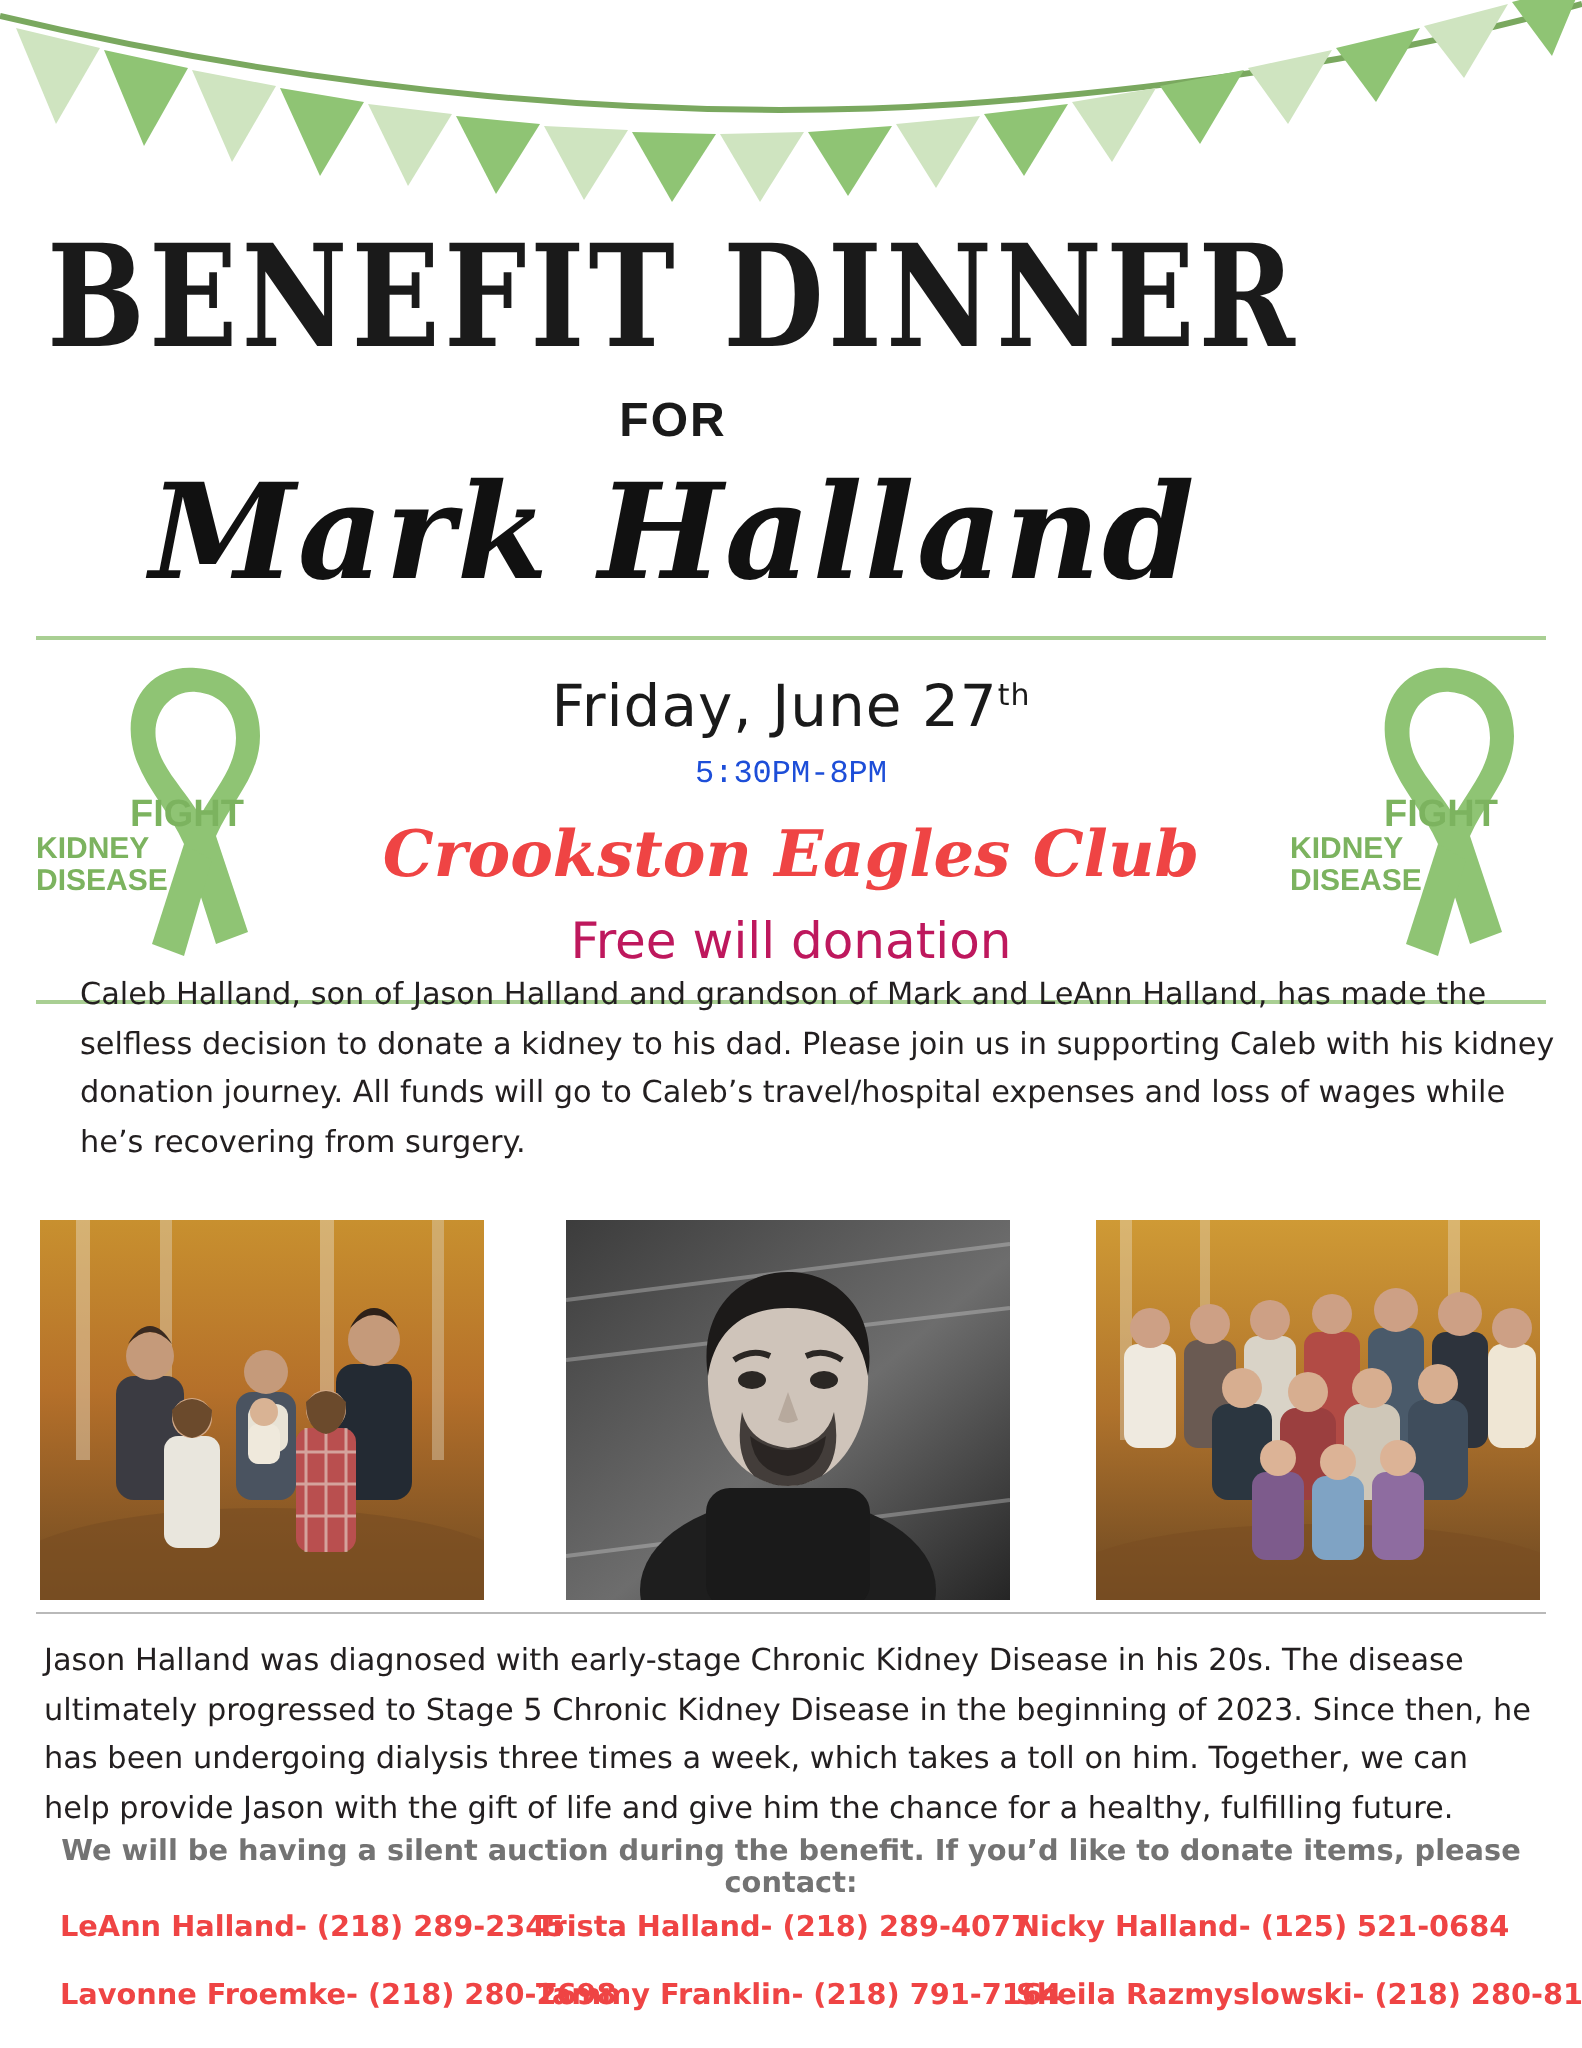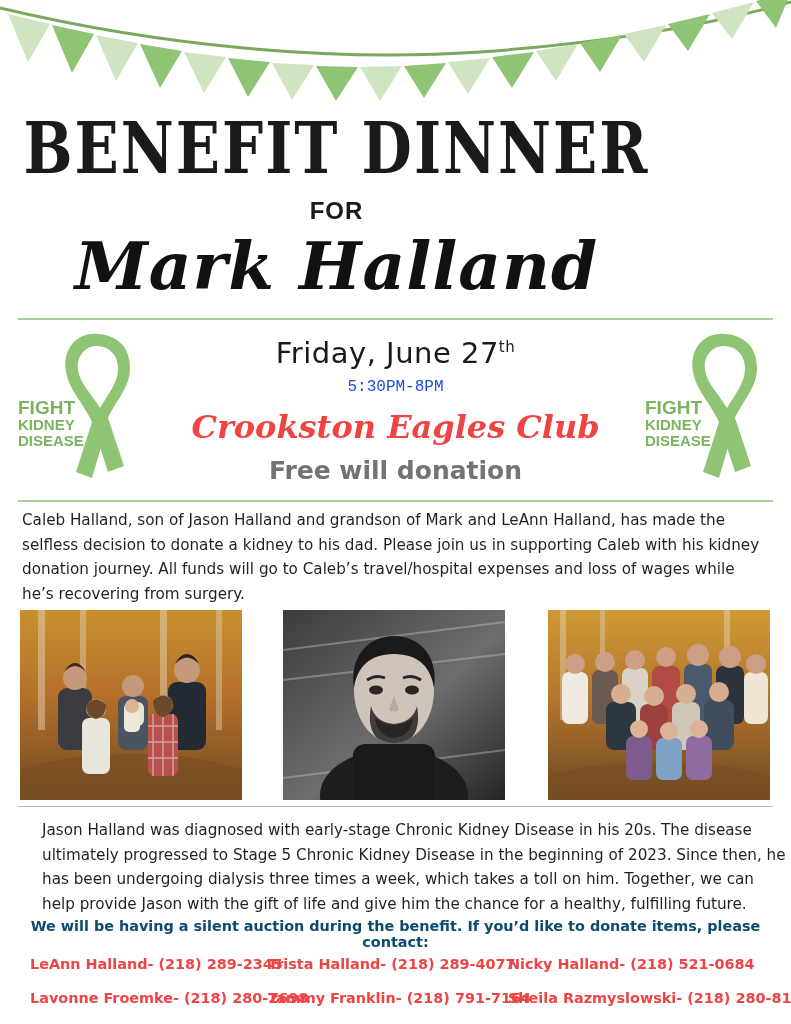--- a/index.html
+++ b/index.html
@@ -107,23 +107,22 @@
     font-family: "DejaVu Serif", serif;
     font-style: italic;
     font-weight: 700;
     font-size: 32px;
     color: #ef4444;
     margin-top: 12px;
   }
   .event-cost {
     font-family: "DejaVu Sans", sans-serif;
     font-size: 25px;
-    color: #737373;
+    color: #be185d;
     margin-top: 10px;
-    font-weight: bold;
   }
 
   
   .ribbon-wrap {
     position: absolute;
     top: 326px;
     width: 140px;
     height: 165px;
   }
   .ribbon-wrap.left { left: 12px; }
@@ -133,34 +132,34 @@
     top: 72px;
     font-family: "Liberation Sans", sans-serif;
     font-weight: 700;
     font-size: 15px;
     line-height: 1.02;
     color: #7cb35f;
     letter-spacing: 0px;
   }
   .ribbon-wrap.left .ribbon-text { left: 6px; text-align: left; }
   .ribbon-wrap.right .ribbon-text { left: 6px; text-align: left; }
-  .ribbon-text .big { font-size: 19px; display: block; }
+  .ribbon-text .big { font-size: 19px; display: block; margin-left: 47px; }
 
   
   .para {
     position: absolute;
     left: 22px;
     width: 748px;
     font-family: "DejaVu Sans", sans-serif;
     font-size: 15.2px;
     line-height: 1.62;
     color: #231f20;
   }
-  .para-1 { top: 508px; }
-  .para-2 { top: 818px; margin-left: 20px; }
+  .para-1 { top: 485px; margin-left: 18px; }
+  .para-2 { top: 818px; }
 
   
   .photos {
     position: absolute;
     top: 610px;
     left: 0;
     width: 791px;
     height: 190px;
   }
   .photo {
@@ -176,21 +175,21 @@
     position: absolute;
     top: 918px;
     left: 0;
     width: 791px;
     text-align: center;
     font-family: "DejaVu Sans", sans-serif;
   }
   .contact-head {
     font-size: 14.4px;
     font-weight: 700;
-    color: #0c4a6e;
+    color: #737373;
   }
   .contact-grid {
     margin-top: 6px;
     display: grid;
     grid-template-columns: 268px 240px 283px;
     justify-content: center;
     row-gap: 18px;
     font-size: 14.4px;
     font-weight: 700;
     color: #ef4444;
@@ -411,21 +410,21 @@
 
 <div class="rule thin body-bottom"></div>
 
 <div class="para para-2">Jason Halland was diagnosed with early-stage Chronic Kidney Disease in his 20s. The disease ultimately progressed to Stage 5 Chronic Kidney Disease in the beginning of 2023. Since then, he has been undergoing dialysis three times a week, which takes a toll on him. Together, we can help provide Jason with the gift of life and give him the chance for a healthy, fulfilling future.</div>
 
 <div class="contact-block">
   <div class="contact-head">We will be having a silent auction during the benefit. If you’d like to donate items, please contact:</div>
   <div class="contact-grid">
     <div class="contact-cell c1">LeAnn Halland- (218) 289-2345</div>
     <div class="contact-cell c2">Trista Halland- (218) 289-4077</div>
-    <div class="contact-cell c3">Nicky Halland- (218) 521-0684</div>
+    <div class="contact-cell c3">Nicky Halland- (125) 521-0684</div>
     <div class="contact-cell c1">Lavonne Froemke- (218) 280-2698</div>
     <div class="contact-cell c2">Tammy Franklin- (218) 791-7164</div>
     <div class="contact-cell c3">Sheila Razmyslowski- (218) 280-8171</div>
     <div class="contact-cell c1">Bridget Peterson- (218) 275-0135</div>
     <div class="contact-cell c2">Katie Wibbels- (218) 289-7019</div>
     <div class="contact-cell c3"></div>
   </div>
 </div>
 
 </body></html>

